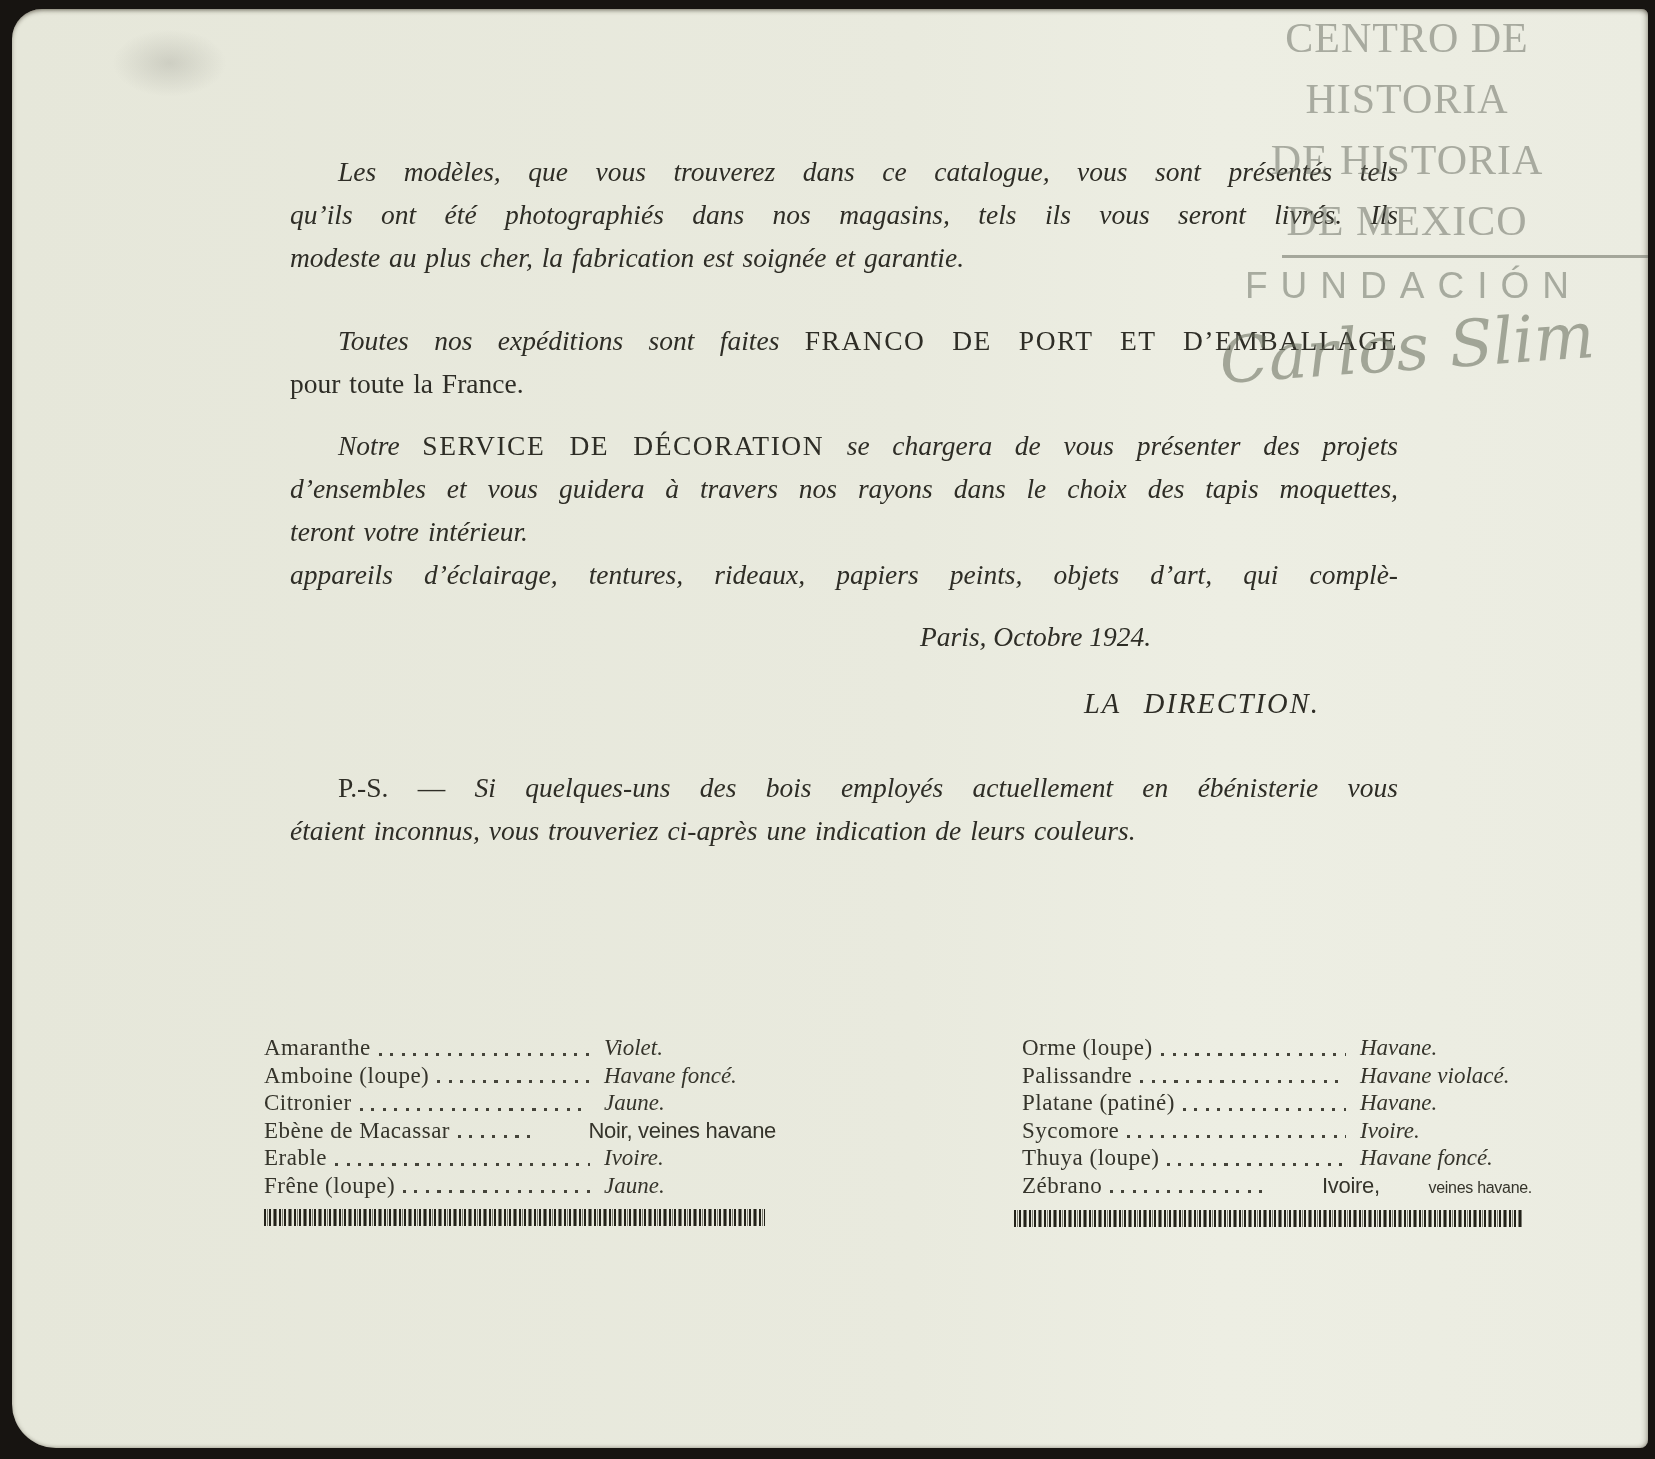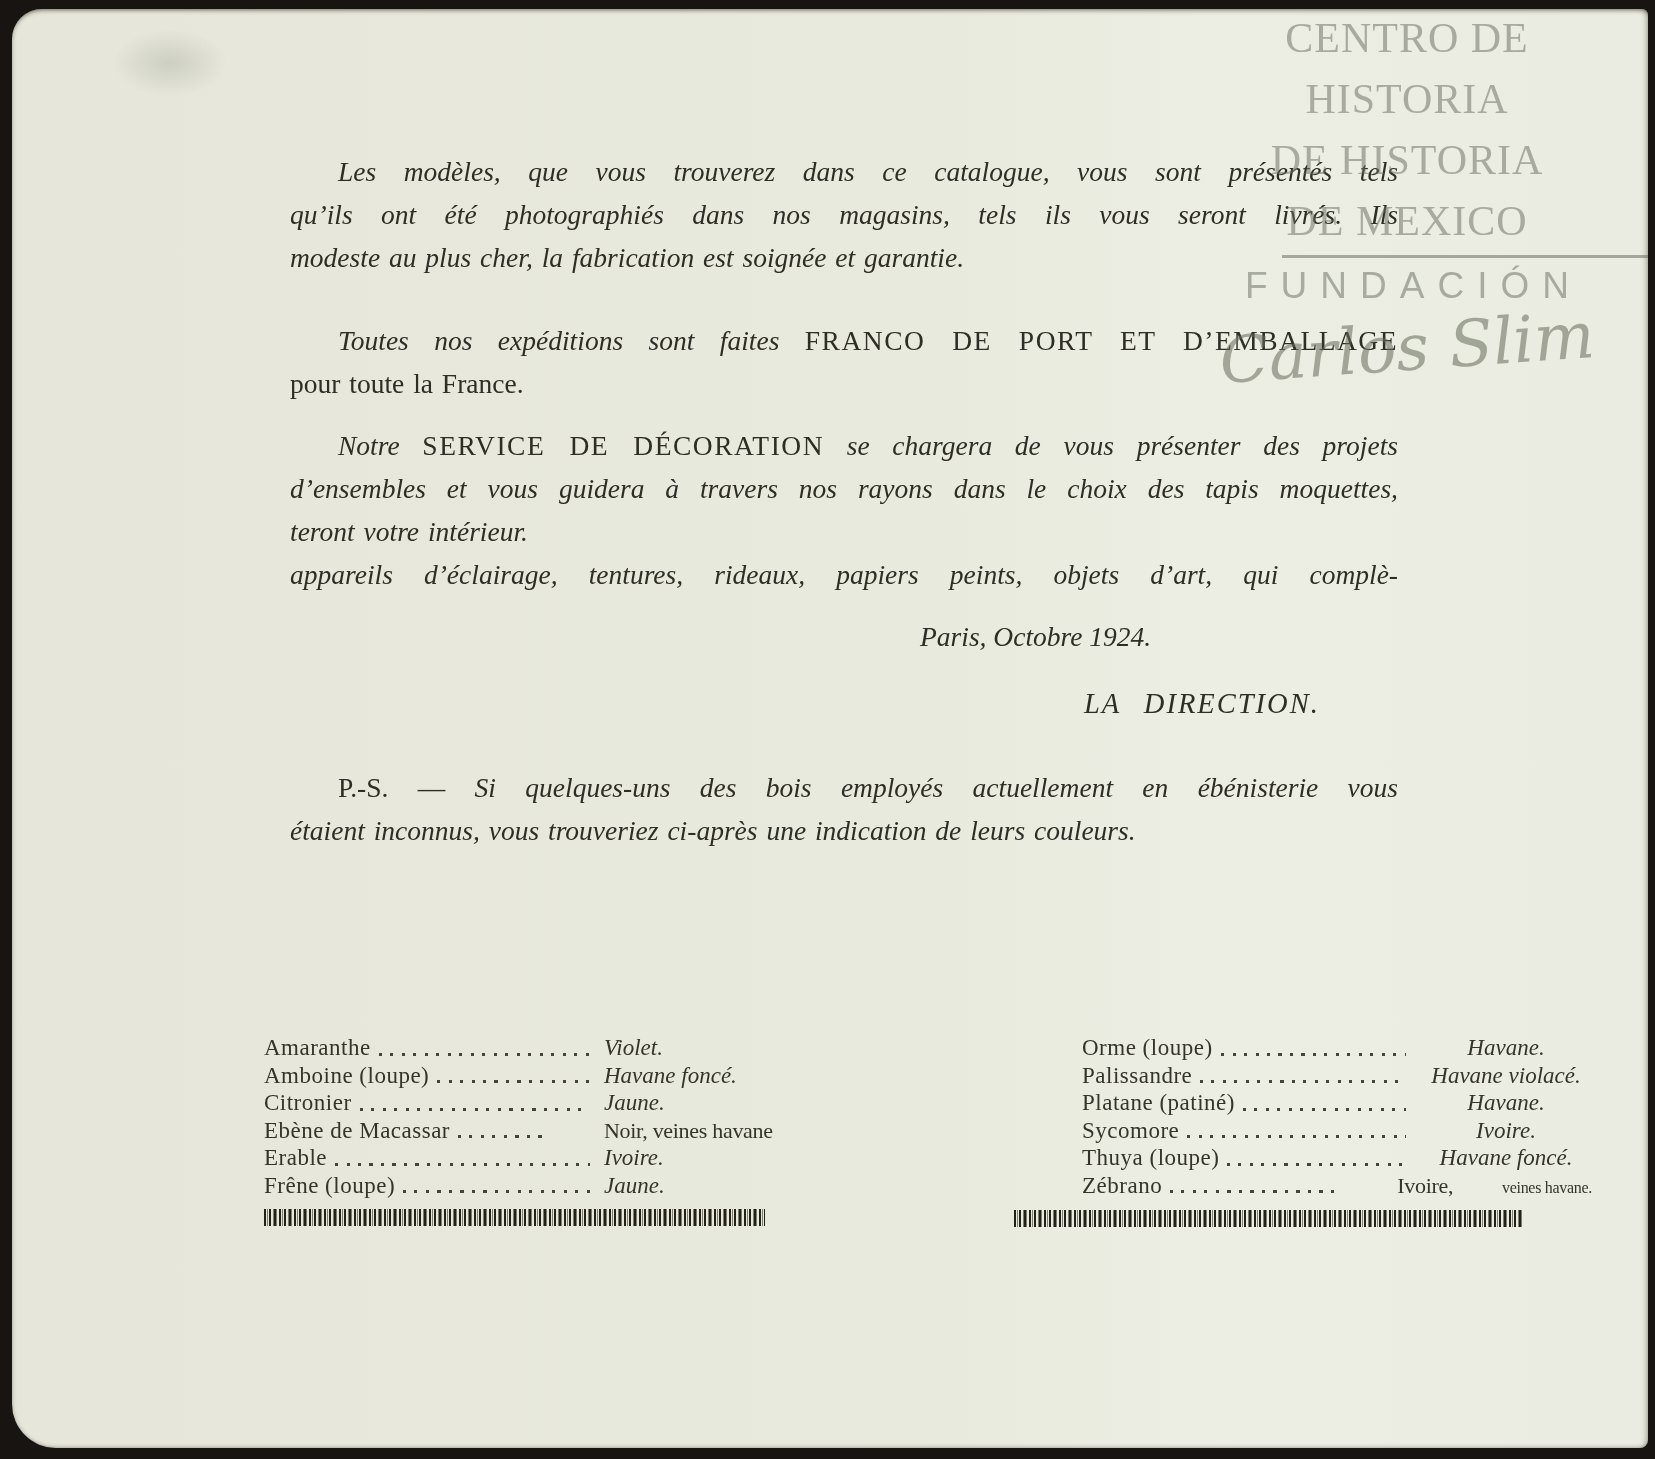--- a/index.html
+++ b/index.html
@@ -28,28 +28,28 @@
   .p1{top:141px;}
   .p2{top:310px;}
   .p3{top:415px;}
   .ps{top:757px;}
   .dateline{position:absolute;left:908px;top:612px;font-style:italic;font-size:27.5px;color:#2e2d26;}
   .signoff{position:absolute;left:1072px;top:679px;font-style:italic;font-size:28.5px;
            letter-spacing:2px;word-spacing:14px;color:#2e2d26;}
   
   .woodlist{position:absolute;top:1025px;font-size:23px;color:#35342b;}
   .woodlist.leftcol{left:252px;width:512px;}
-  .woodlist.rightcol{left:1070px;width:510px;text-align:center;}
+  .woodlist.rightcol{left:1010px;width:510px;}
   .wrow{display:flex;align-items:baseline;height:27.5px;line-height:27.5px;}
   .wname{flex:none;white-space:nowrap;letter-spacing:0.5px;}
   .leader{flex:1 1 auto;min-width:18px;position:relative;align-self:stretch;}
   .leader::after{content:"";position:absolute;left:8px;right:14px;bottom:6px;height:3px;
     background-image:repeating-linear-gradient(90deg,#45443a 0 3px,rgba(0,0,0,0) 3px 11.5px);}
   .wval{flex:0 0 172px;font-style:italic;white-space:nowrap;}
-  .sans{font-style:normal;font-family:Liberation Serif, serif;
+  .sans{font-style:normal;font-family:Liberation Sans, sans-serif;
         font-size:22px;letter-spacing:-0.3px;margin-left:43px;}
   .small{font-size:16px;}
   
   .strip{position:absolute;height:17px;
     background-image:
       repeating-linear-gradient(90deg,#232219 0 2px,rgba(35,34,25,0) 2px 5px),
       repeating-linear-gradient(90deg,rgba(35,34,25,0.55) 0 1px,rgba(0,0,0,0) 1px 3px);}
   .strip-left{left:252px;top:1200px;width:501px;}
   .strip-right{left:1002px;top:1201px;width:508px;}
   

